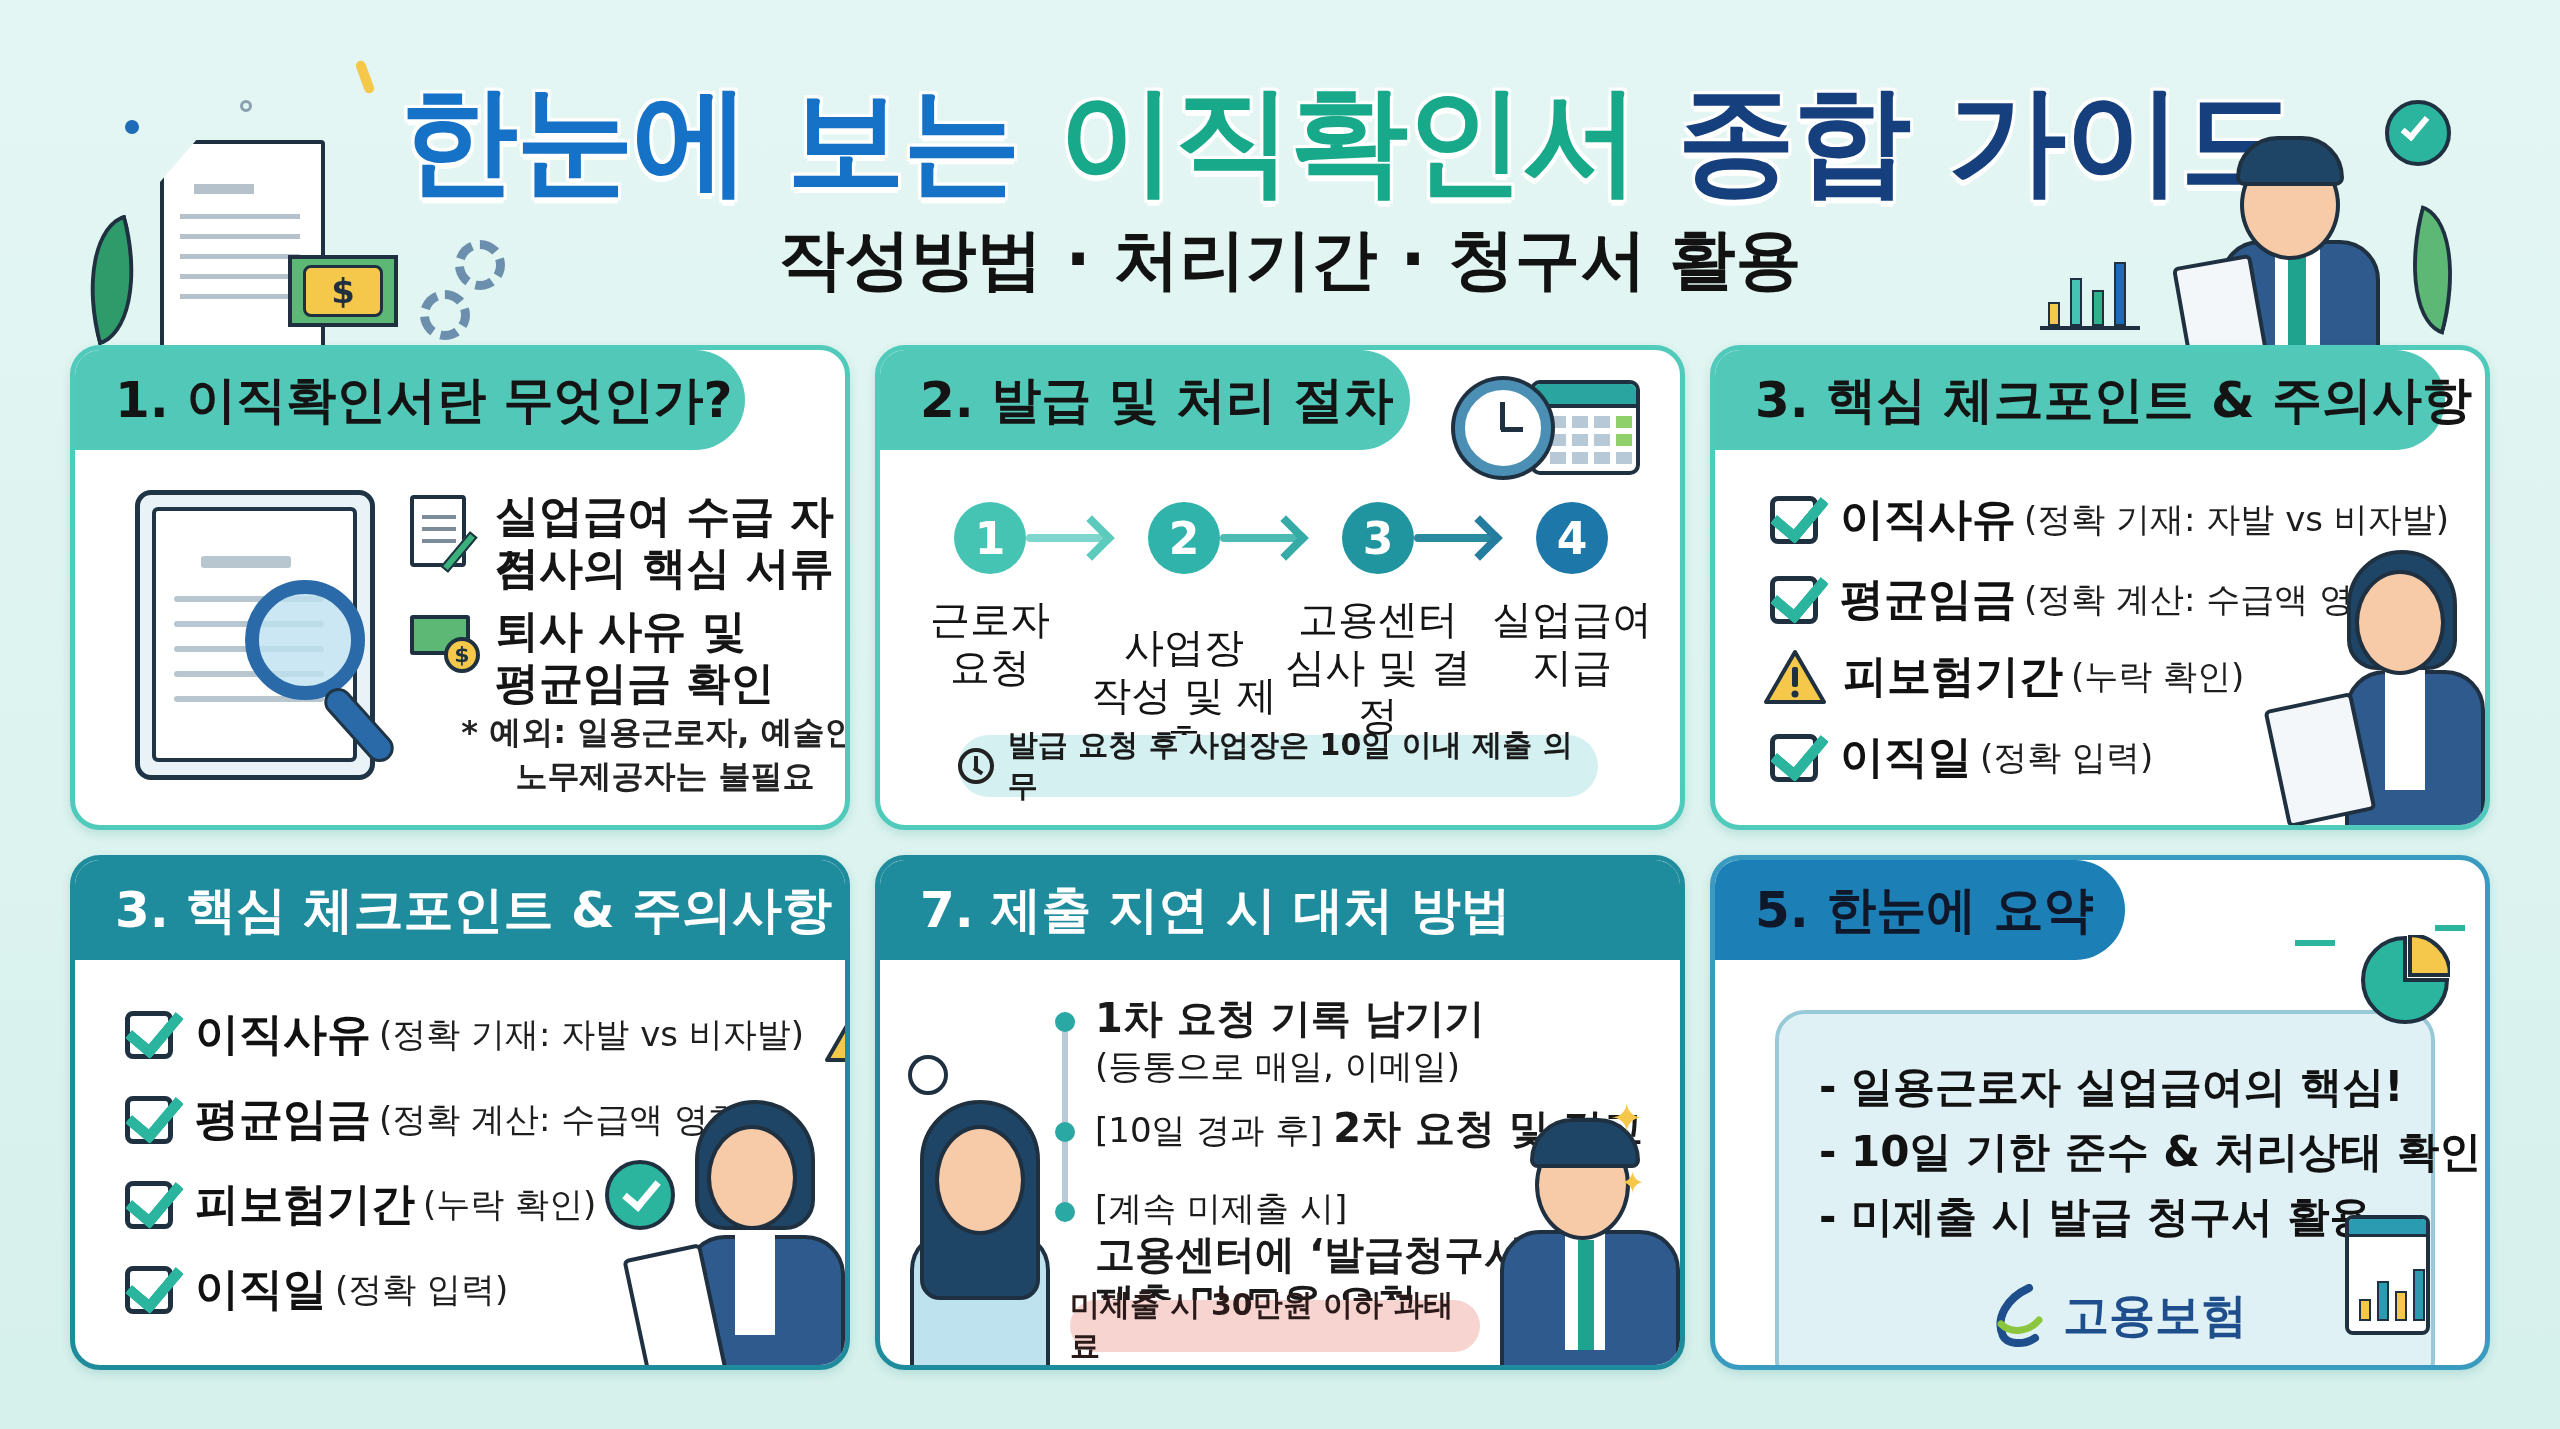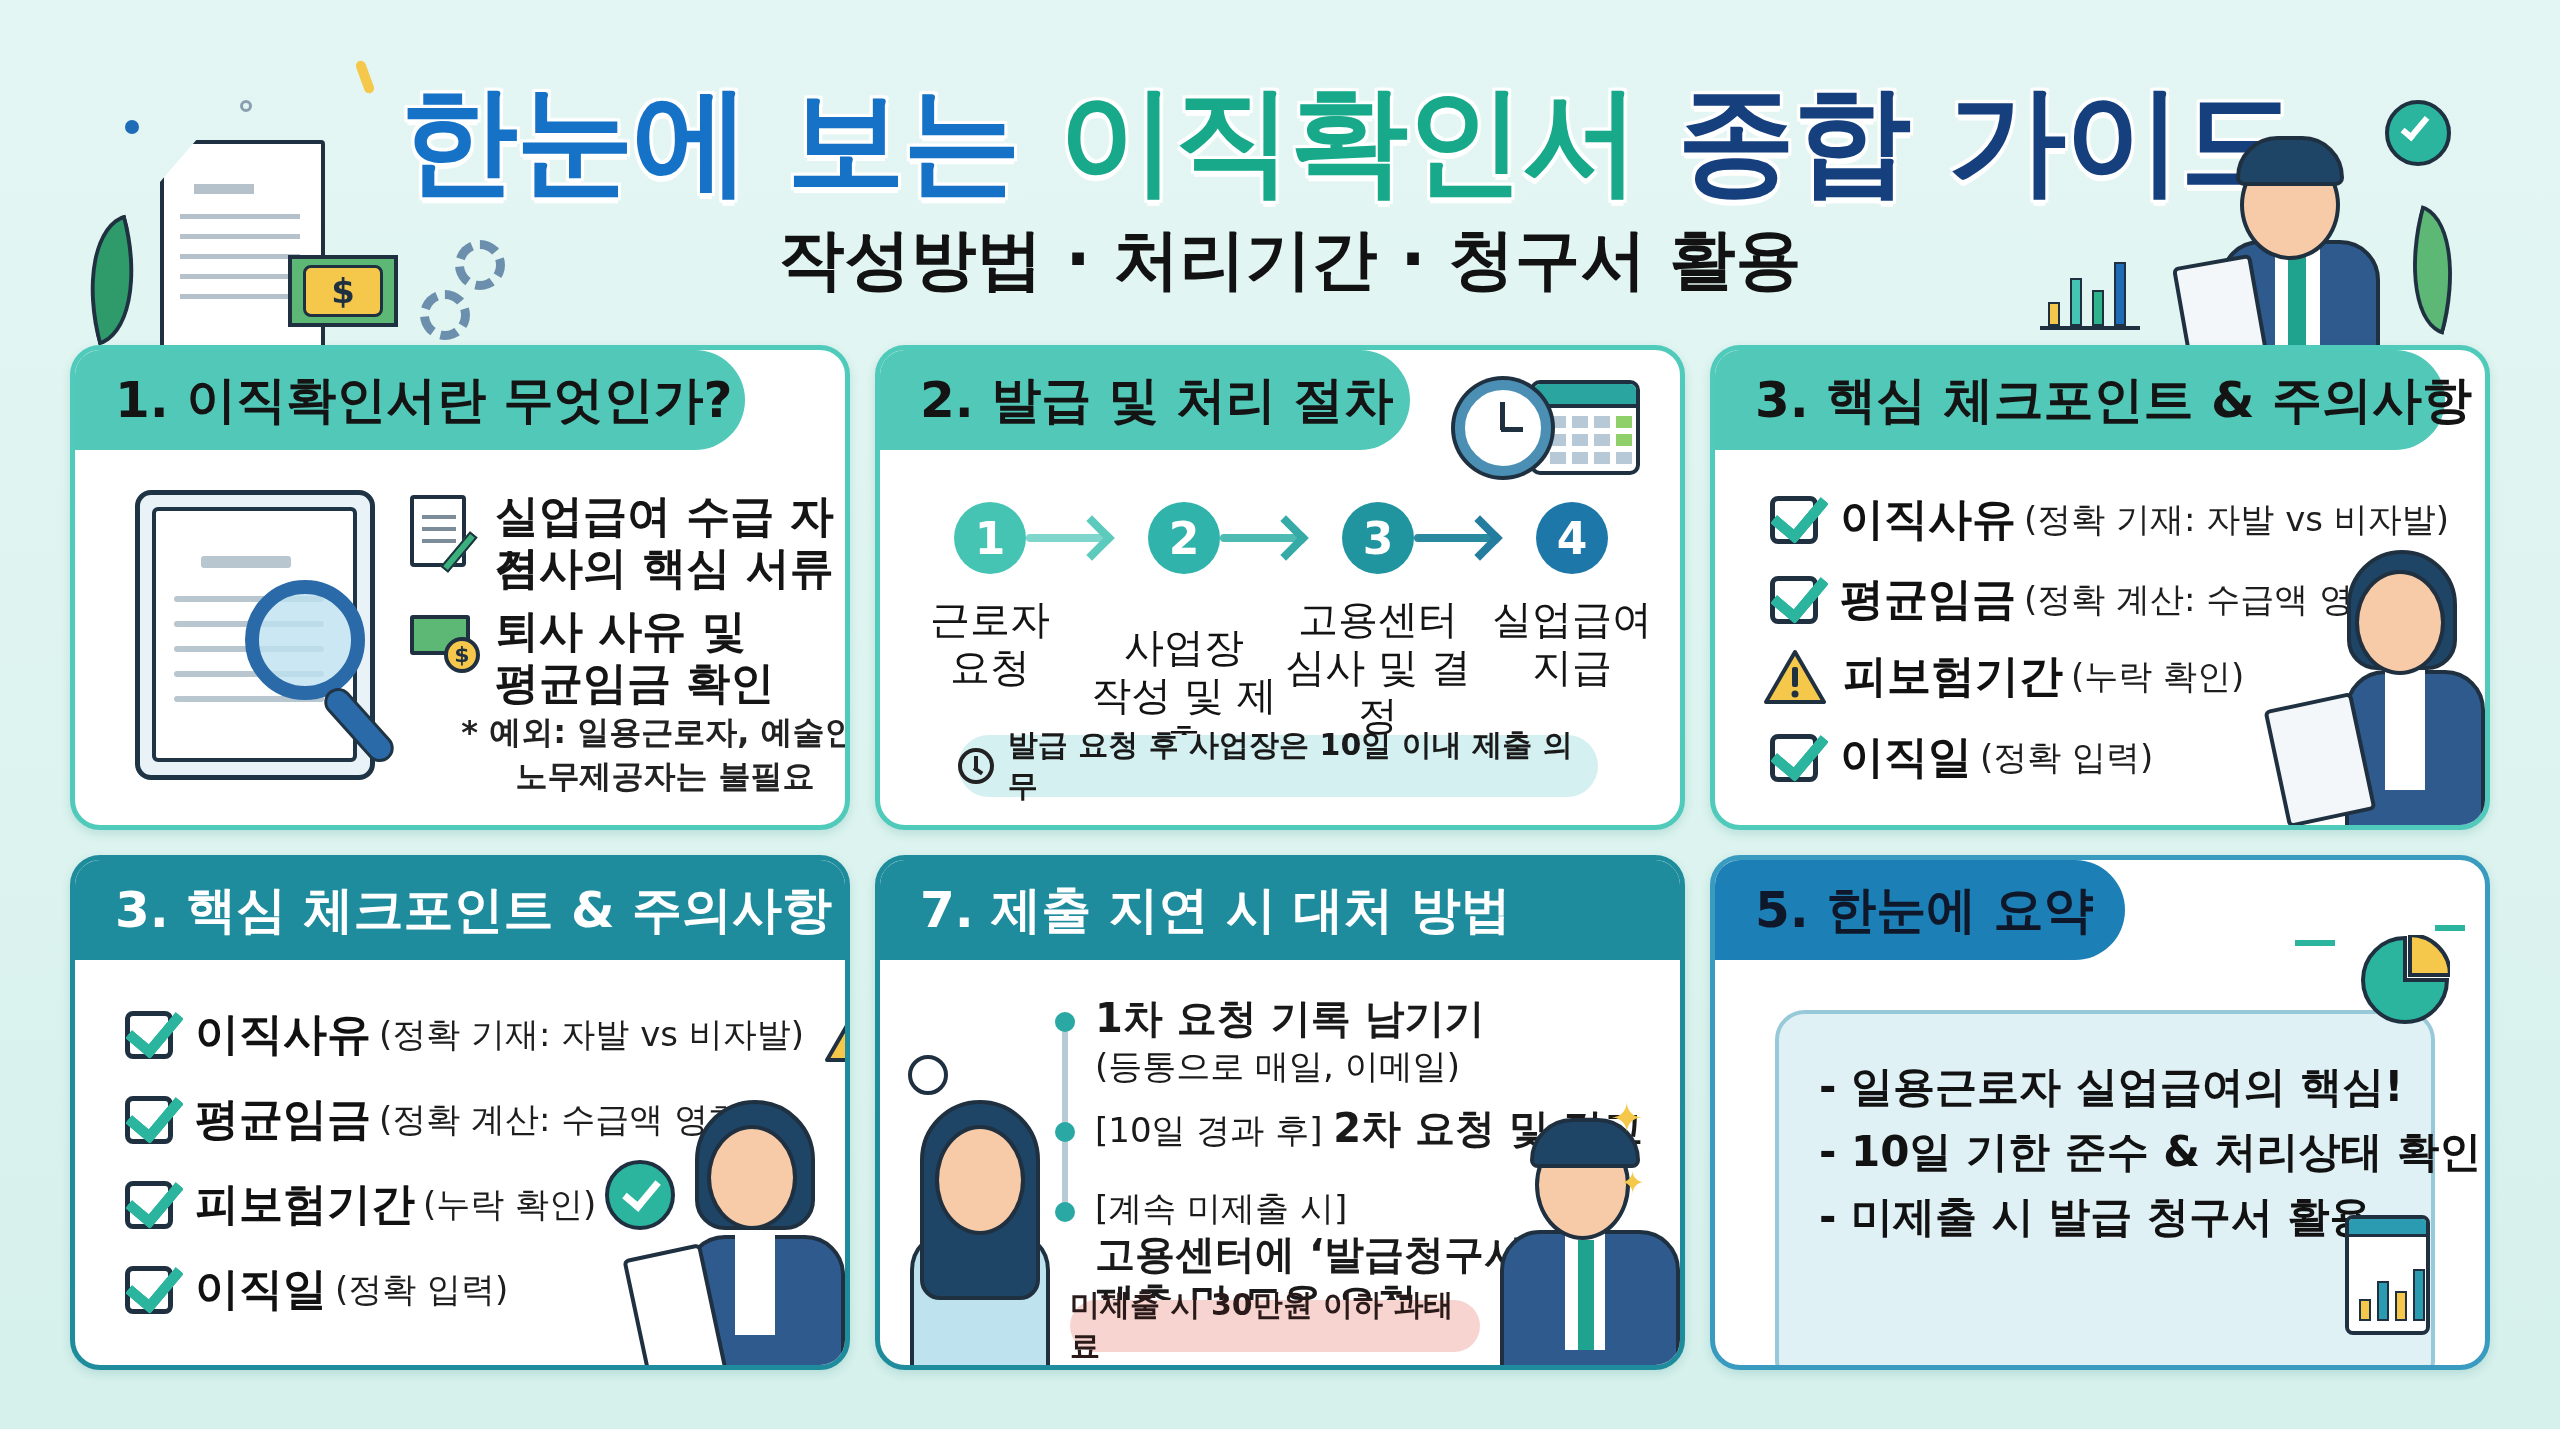--- a/index.html
+++ b/index.html
@@ -370,20 +370,27 @@
   <div class="abs" style="left:740px;top:305px;color:#f5c84b;font-size:30px;">✦</div>
 </div>
 
 <div class="card blue" style="left:1710px;top:855px;width:780px;height:515px;">
   <div class="card-head blue" style="width:410px;">5. 한눈에 요약</div>
 
   <div class="summary-box">
     <div class="sum-line" style="top:45px;">- 일용근로자 실업급여의 핵심!</div>
     <div class="sum-line" style="top:110px;">- 10일 기한 준수 &amp; 처리상태 확인</div>
     <div class="sum-line" style="top:175px;">- 미제출 시 발급 청구서 활용</div>
+    <div class="logo">
+      <svg width="64" height="64" viewBox="0 0 64 64">
+        <path d="M40 4 C18 14 6 34 14 52 C18 60 34 62 46 54" fill="none" stroke="#1e4e8c" stroke-width="8" stroke-linecap="round"></path>
+        <path d="M12 40 C22 50 40 48 50 36" fill="none" stroke="#8cc63f" stroke-width="7" stroke-linecap="round"></path>
+      </svg>
+      <span class="logo-text">고용보험</span>
+    </div>
   </div>
 
   <div class="abs" style="left:645px;top:75px;width:90px;height:90px;">
     <svg viewBox="0 0 90 90" width="90" height="90">
       <path d="M45 45 L45 3 A42 42 0 1 0 87 45 Z" fill="#2bb59e" stroke="#1f3040" stroke-width="4"></path>
       <path d="M50 40 L50 0 A40 40 0 0 1 90 40 Z" fill="#f5c84b" stroke="#1f3040" stroke-width="4"></path>
     </svg>
   </div>
   <div class="abs" style="left:580px;top:80px;width:40px;height:6px;background:#2bb59e;"></div>
   <div class="abs" style="left:720px;top:65px;width:30px;height:6px;background:#2bb59e;"></div>

